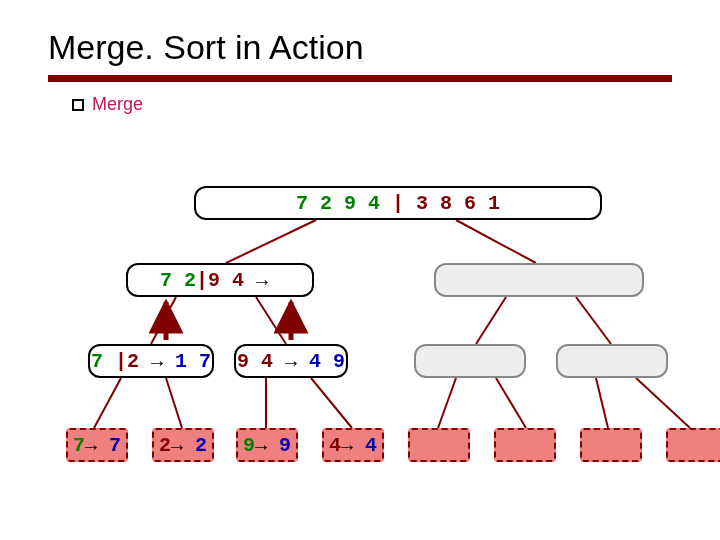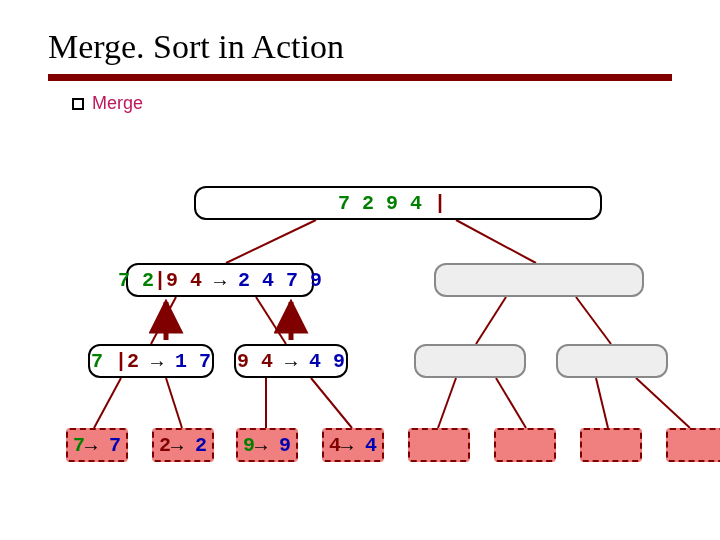--- a/index.html
+++ b/index.html
@@ -5,21 +5,21 @@
   * { box-sizing: border-box; }
   body {
     margin: 0;
     width: 720px;
     height: 540px;
     font-family: "Times New Roman", serif;
     background: #fff;
     position: relative;
   }
   h1 {
-    font-family: Liberation Serif, serif;
+    font-family: Liberation Sans, sans-serif;
     font-size: 34px;
     font-weight: 400;
     margin: 28px 0 8px 48px;
     color: #000;
   }
   .rule {
     height: 7px;
     background: #800000;
     margin: 0 48px 12px 48px;
   }
@@ -106,28 +106,28 @@
     <line x1="560" y1="208" x2="572" y2="258" stroke="#800000" stroke-width="2"></line>
     <line x1="600" y1="208" x2="654" y2="258" stroke="#800000" stroke-width="2"></line>
 
     <line x1="130" y1="170" x2="130" y2="132" stroke="#800000" stroke-width="5" marker-end="url(#ah)"></line>
     <line x1="255" y1="170" x2="255" y2="132" stroke="#800000" stroke-width="5" marker-end="url(#ah)"></line>
   </svg>
 
   <div class="node" style="left:158px; top:16px; width:408px;">
     <span class="green">7 2 9 4</span>
     <span class="maroon"> | </span>
+    <span class="maroon">3 8 6 1</span>
   </div>
 
   <div class="node" style="left:90px; top:93px; width:188px;">
     <span class="green">7 2</span>
     <span class="maroon">|</span>
     <span class="maroon">9 4</span>
     <span> → </span>
-    <span class="blue">2 4 7 9</span>
   </div>
   <div class="node" style="left:398px; top:93px; width:210px; background:#eee; border-color:#888;"></div>
 
   <div class="node" style="left:52px; top:174px; width:126px;">
     <span class="green">7</span>
     <span class="maroon"> |</span>
     <span class="maroon">2</span>
     <span> → </span>
     <span class="blue">1 7</span>
   </div>

